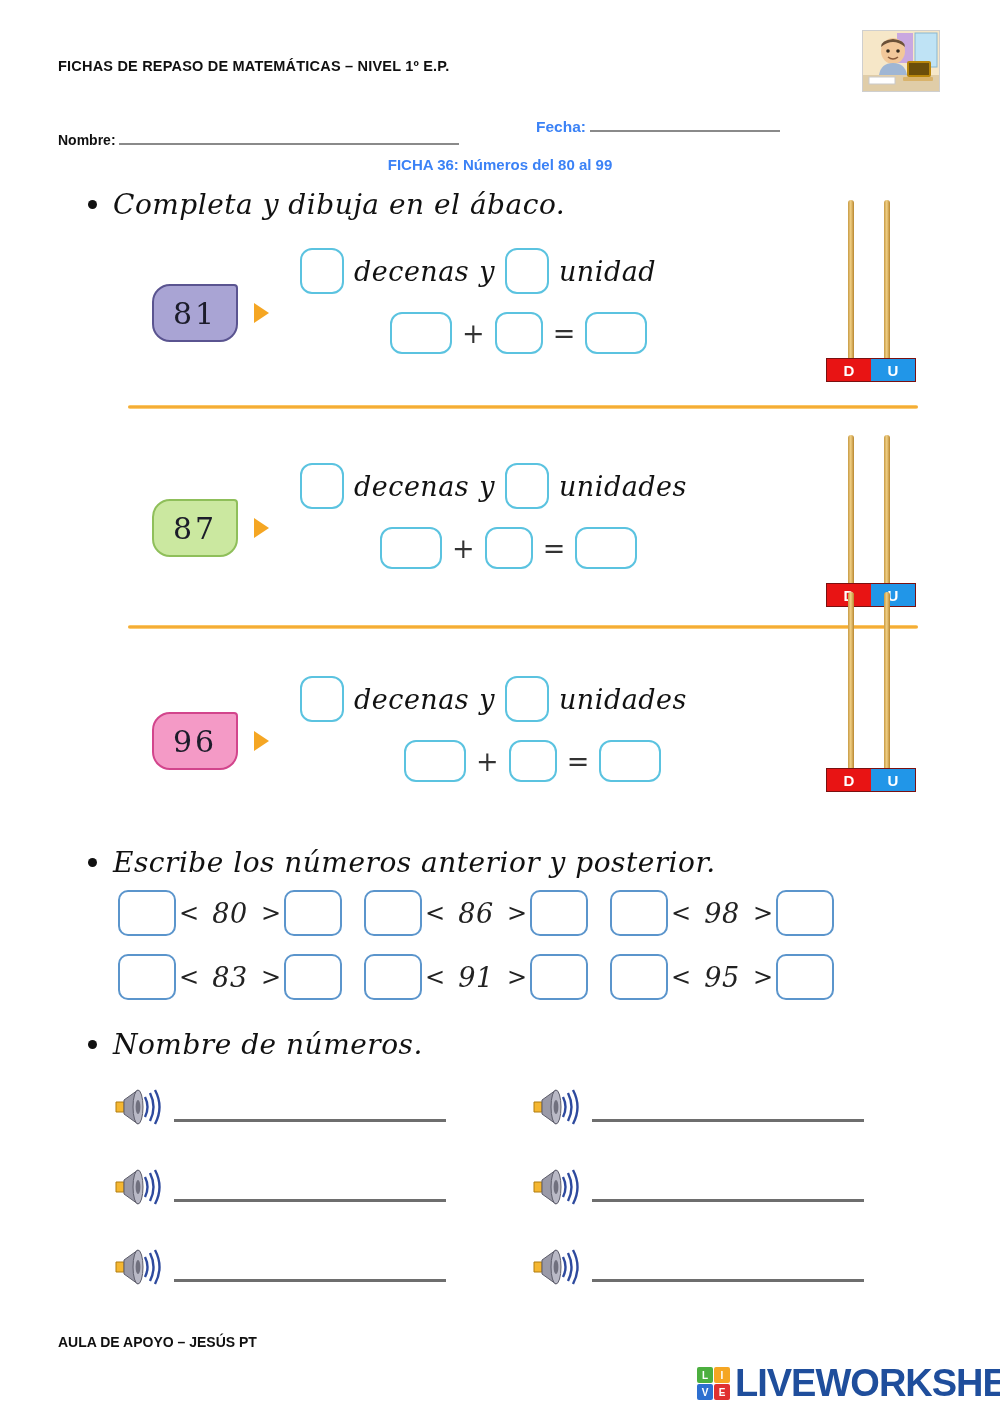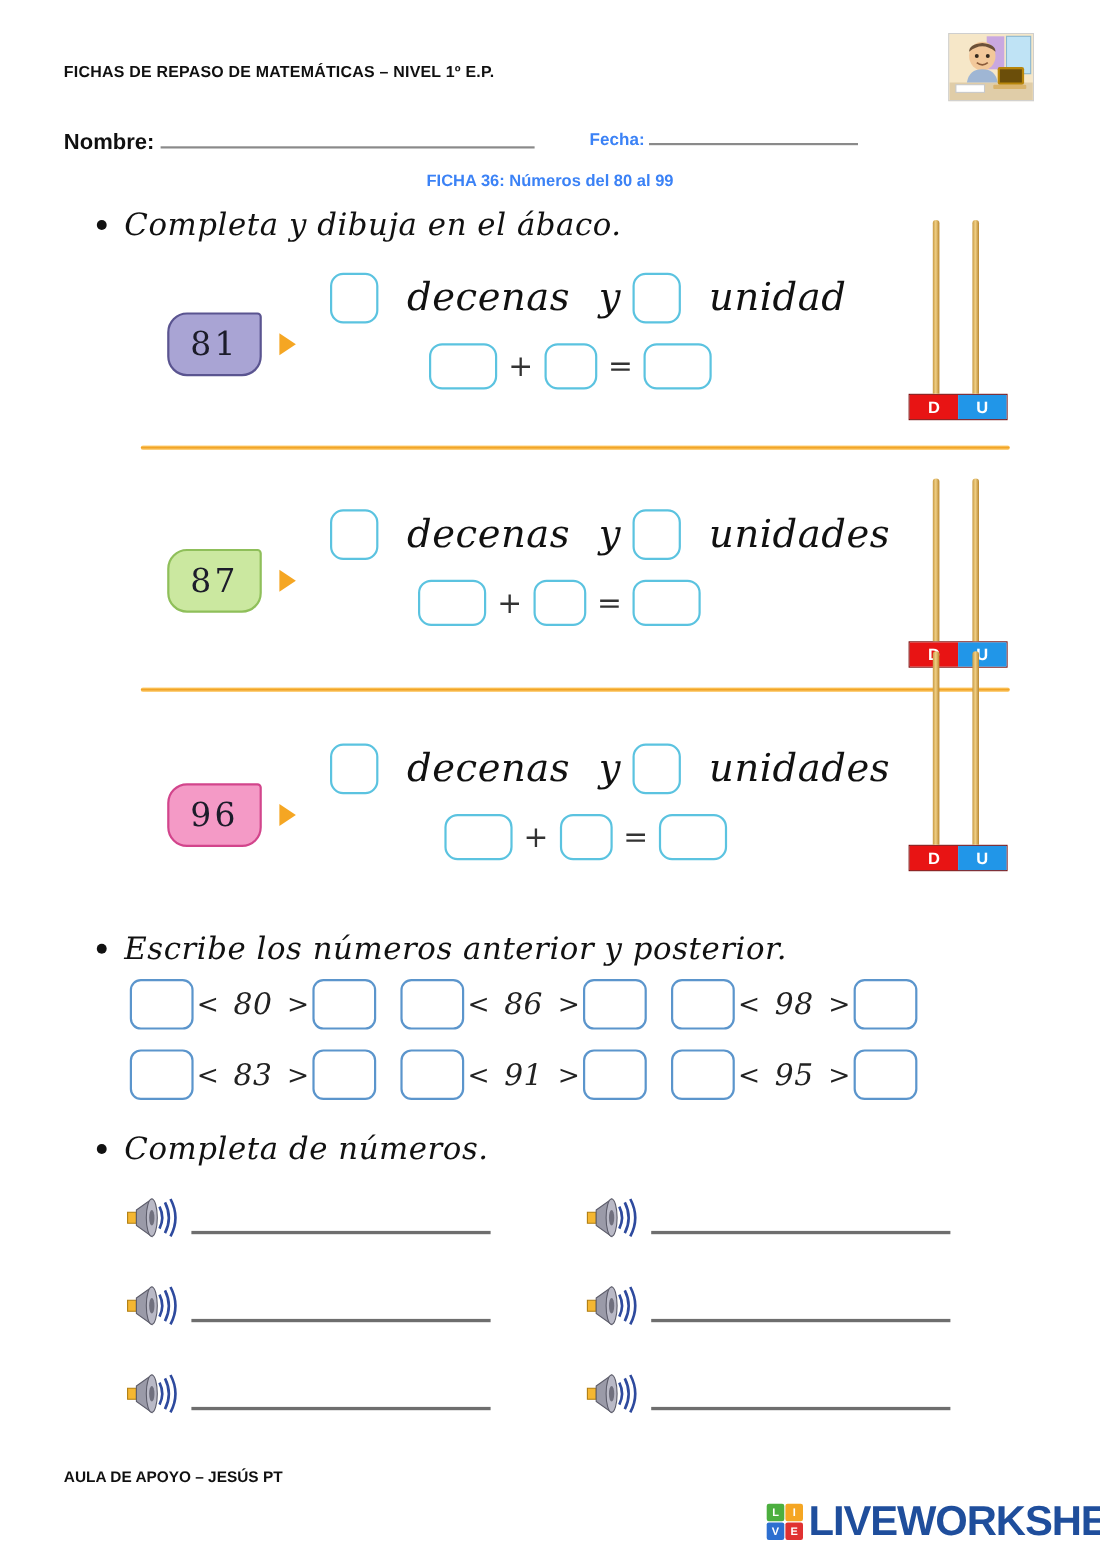--- a/index.html
+++ b/index.html
@@ -32,21 +32,21 @@
     color: #101010; letter-spacing: .2px;
   }
   #avatar-thumb {
     left: 862px; top: 30px;
     width: 78px; height: 62px;
     border: 1px solid #cfcfcf;
     background: #f3e9d2;
     overflow: hidden;
   }
 
-  #name-row { left: 58px; top: 118px; font-size: 20px; font-weight: bold; color: #101010;}
+  #name-row { left: 58px; top: 131px; font-size: 14px; font-weight: bold; color: #101010;}
   .fill-line {
     display: inline-block;
     border-bottom: 2px solid #8a8a8a;
     vertical-align: baseline;
     height: 14px;
   }
   #date-row { left: 536px; top: 118px; font-size: 15.5px; font-weight: bold; color: #3b82f6; }
 
   #ficha-title {
     left: 0; top: 156px; width: 1000px;
@@ -87,21 +87,21 @@
   .box-line-2 { display:flex; align-items:center; gap: 10px; height: 62px; padding-left: 90px;}
   .ansbox {
     border: 2px solid #5bc3e0;
     border-radius: 12px;
     background: #fff;
     flex: 0 0 auto;
   }
   .ansbox.tall { width: 44px; height: 46px; }
   .ansbox.wide { width: 62px; height: 42px; }
   .ansbox.sq   { width: 48px; height: 42px; }
-  .word { font-size: 35px; margin-left: 16px; }
+  .word { font-size: 27px; }
   .op { font-family: "DejaVu Serif", serif; font-size: 27px; color: #333; }
 
   
   .abacus { position: absolute; left: 826px; width: 96px; }
   .abacus .rods { position: relative; height: 160px; }
   .rod {
     position: absolute; bottom: 0; width: 6px;
     background: linear-gradient(to right,#c79a44,#f0cf84 45%,#b8862f);
     border-radius: 3px 3px 0 0;
   }
@@ -380,21 +380,21 @@
     <span class="seqbox"></span>
     <span class="seq-sym">&lt;</span>
     <span class="seq-num cursive">95</span>
     <span class="seq-sym">&gt;</span>
     <span class="seqbox"></span>
   </span>
 </div>
 
 <div class="abs bullet-line" style="left:88px; top:1028px;">
   <span class="bullet-dot"></span>
-  <span class="cursive instr">Completa de números.</span>
+  <span class="cursive instr">Nombre de números.</span>
 </div>
 
 <div class="abs dict-item" style="left:112px; top:1086px;">
   <span class="speaker">
     <svg width="52" height="42" viewBox="0 0 52 42">
       <path d="M4 16 L4 26 L12 26 L12 16 Z" fill="#f5b731" stroke="#b07d10"></path>
       <path d="M12 14 L26 4 L26 38 L12 28 Z" fill="#9a9aa8" stroke="#5c5c6a"></path>
       <ellipse cx="26" cy="21" rx="5" ry="17" fill="#b9b9c6" stroke="#5c5c6a"></ellipse>
       <ellipse cx="26" cy="21" rx="2.4" ry="7" fill="#70707e"></ellipse>
       <path d="M33 11 Q38 21 33 31" stroke="#2e4a9e" stroke-width="2.4" fill="none"></path>

